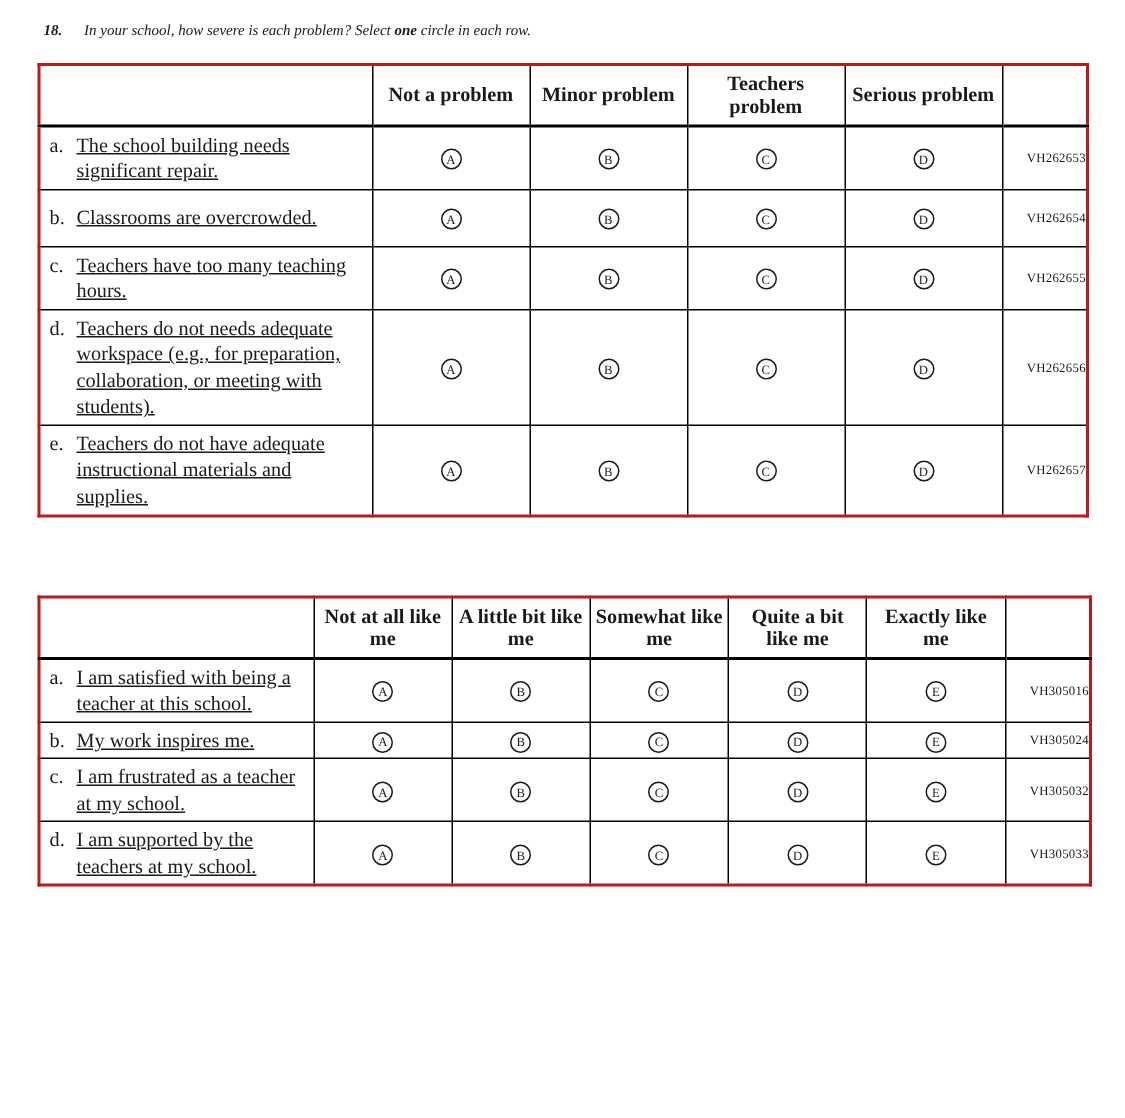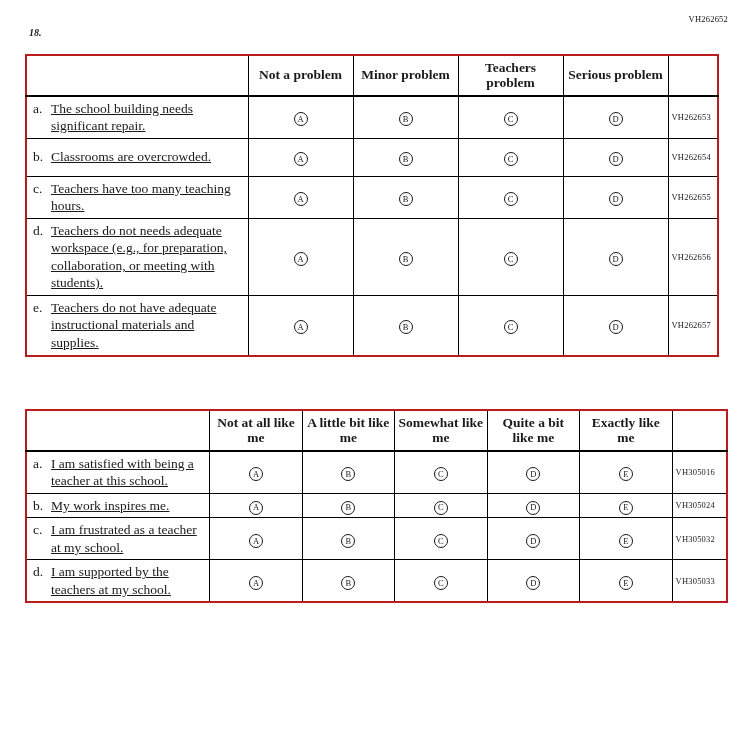--- a/index.html
+++ b/index.html
@@ -70,21 +70,21 @@
     border-radius: 50%;
     font-size: 8.5px;
     line-height: 1;
     cursor: pointer;
     background: #fff;
   }
 
   td.code-cell {
     font-size: 8.5px;
     vertical-align: middle;
-    padding-left: 3px;
+    padding-left: 16px;
     letter-spacing: 0.2px;
   }
 
   
   .c18-stem { width: 222px; }
   .c18-opt  { width: 105px; }
   .c18-code { width: 50px; }
   #q18-table tbody td { height: 38px; }
 
   
@@ -94,23 +94,23 @@
   #q19-table tbody td { height: 24px; }
 
   .q19-block { margin-top: 52px; }
 </style>
 </head>
 <body>
 
 <div class="page">
 
   <div class="q-block">
-    <div class="vh-top-code">VH262652</div>
     <div class="prompt">
       <span class="qnum">18.</span>
+      <span class="prompt-text"><span>In your school, how severe is each problem? Select </span><b>one</b><span> circle in each row.</span></span>
     </div>
 
     <table class="survey-table" id="q18-table">
       <colgroup>
         <col class="c18-stem">
           <col class="c18-opt">
           <col class="c18-opt">
           <col class="c18-opt">
           <col class="c18-opt">
           <col class="c18-code">

